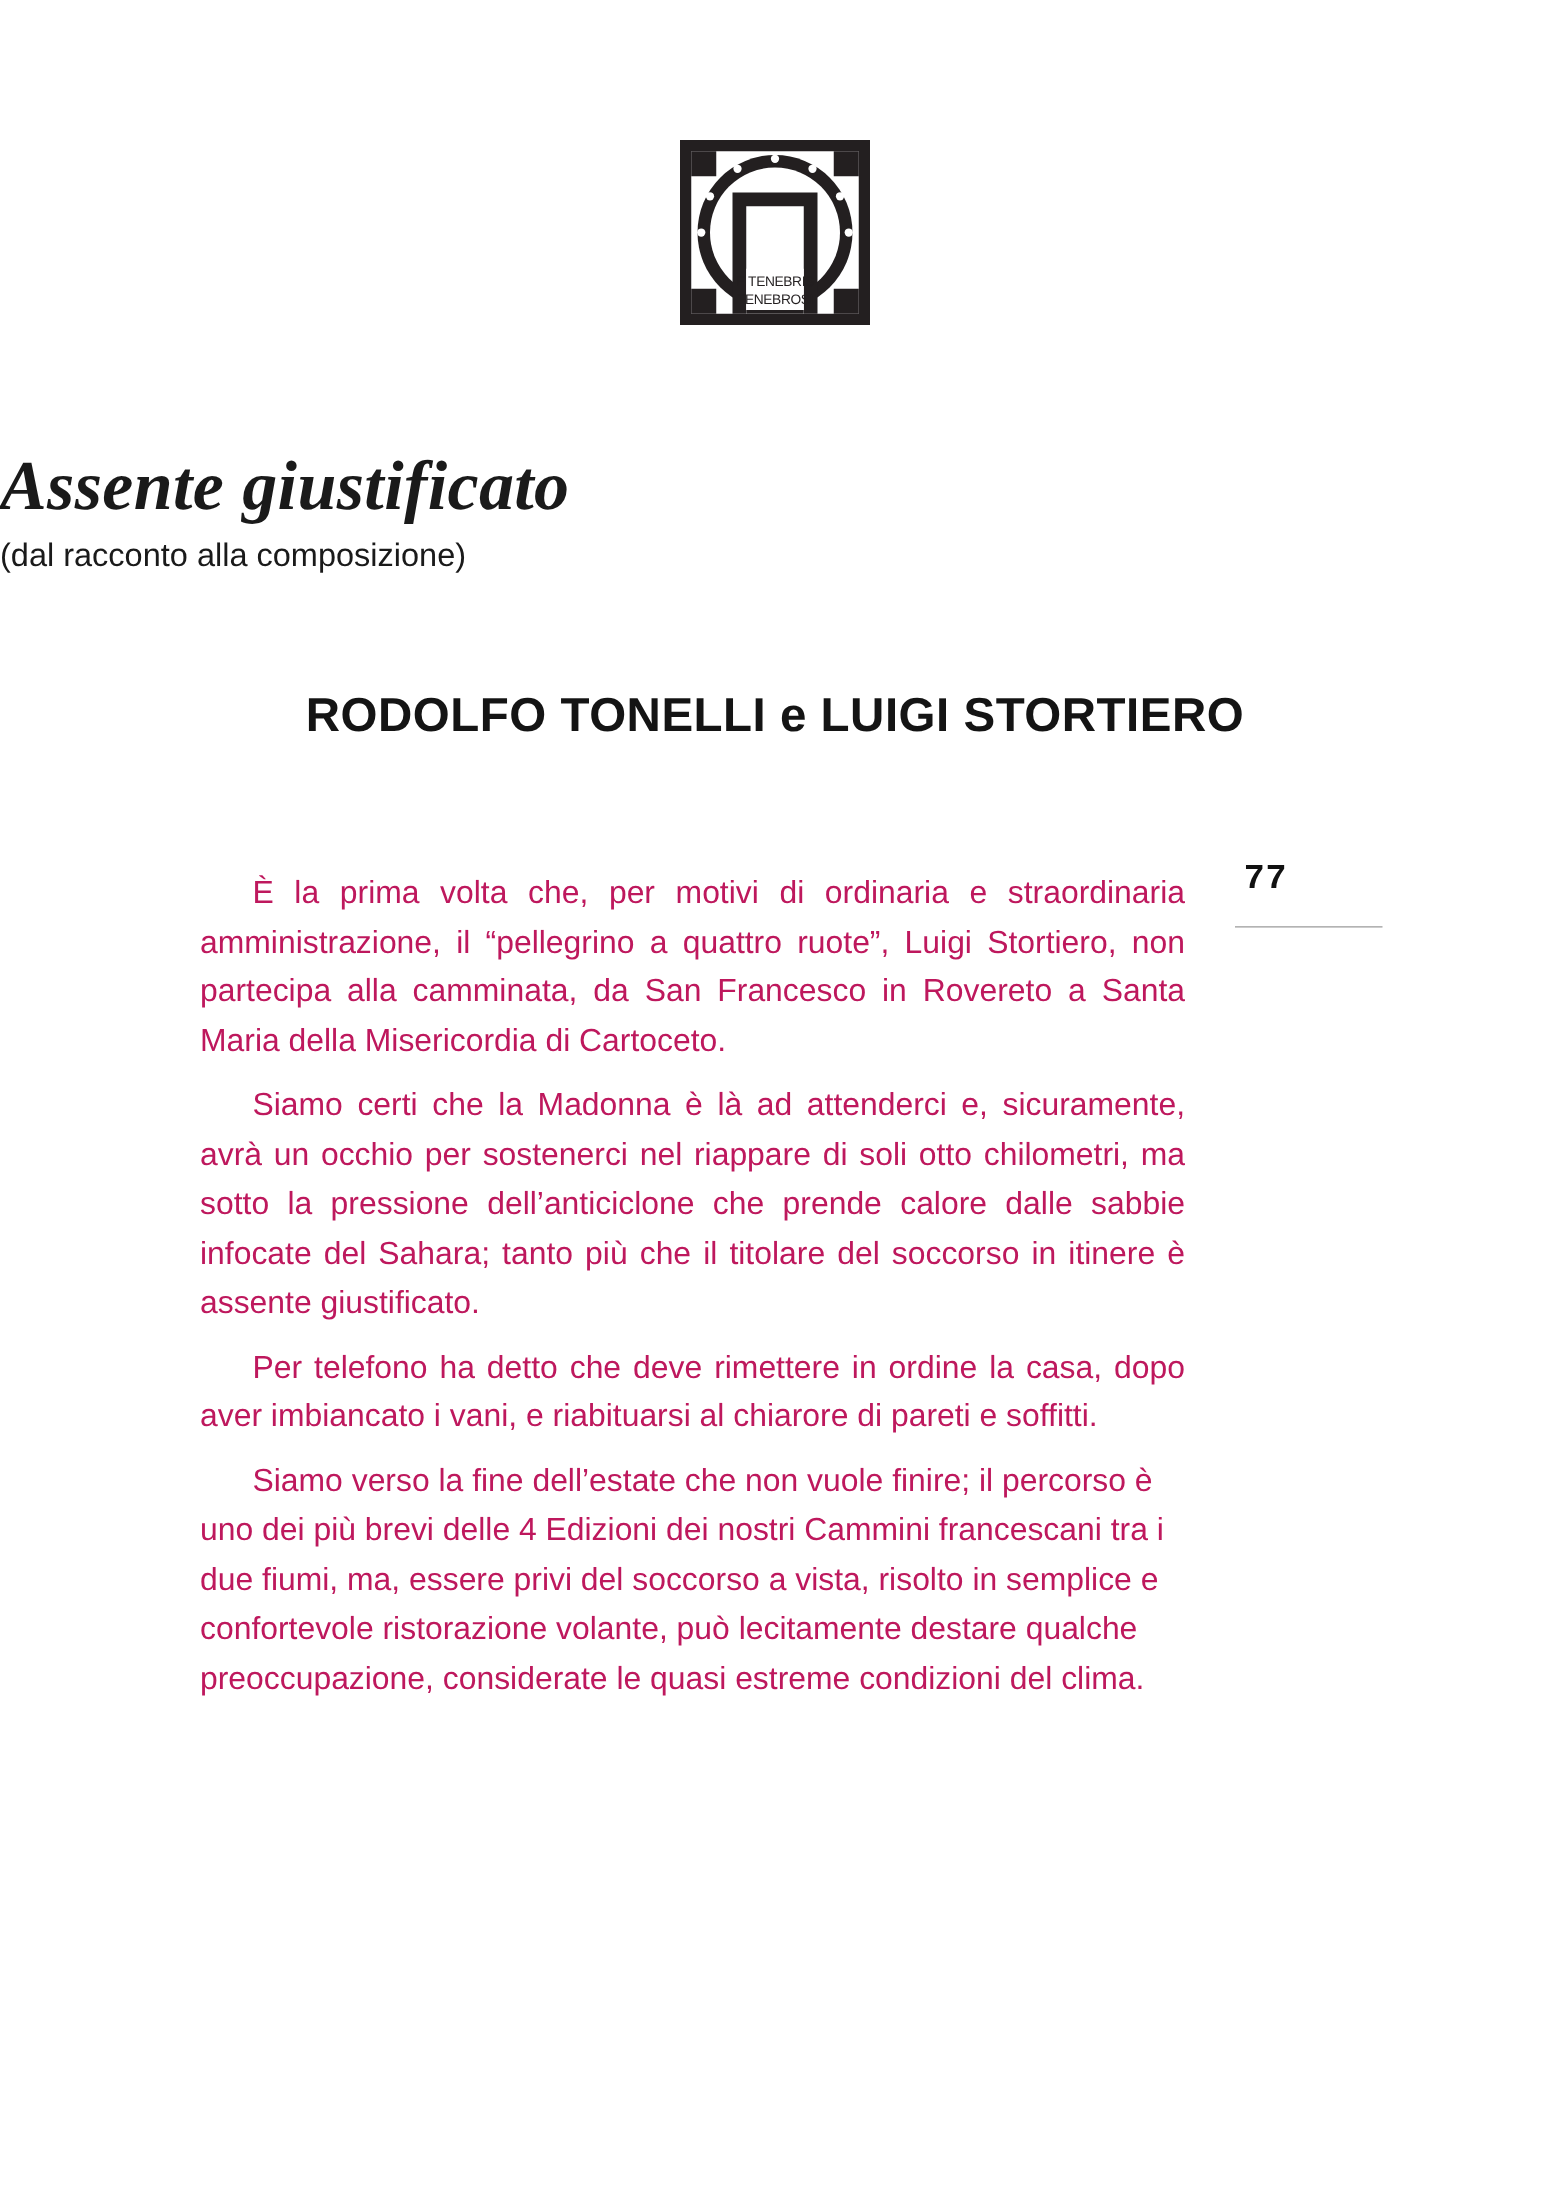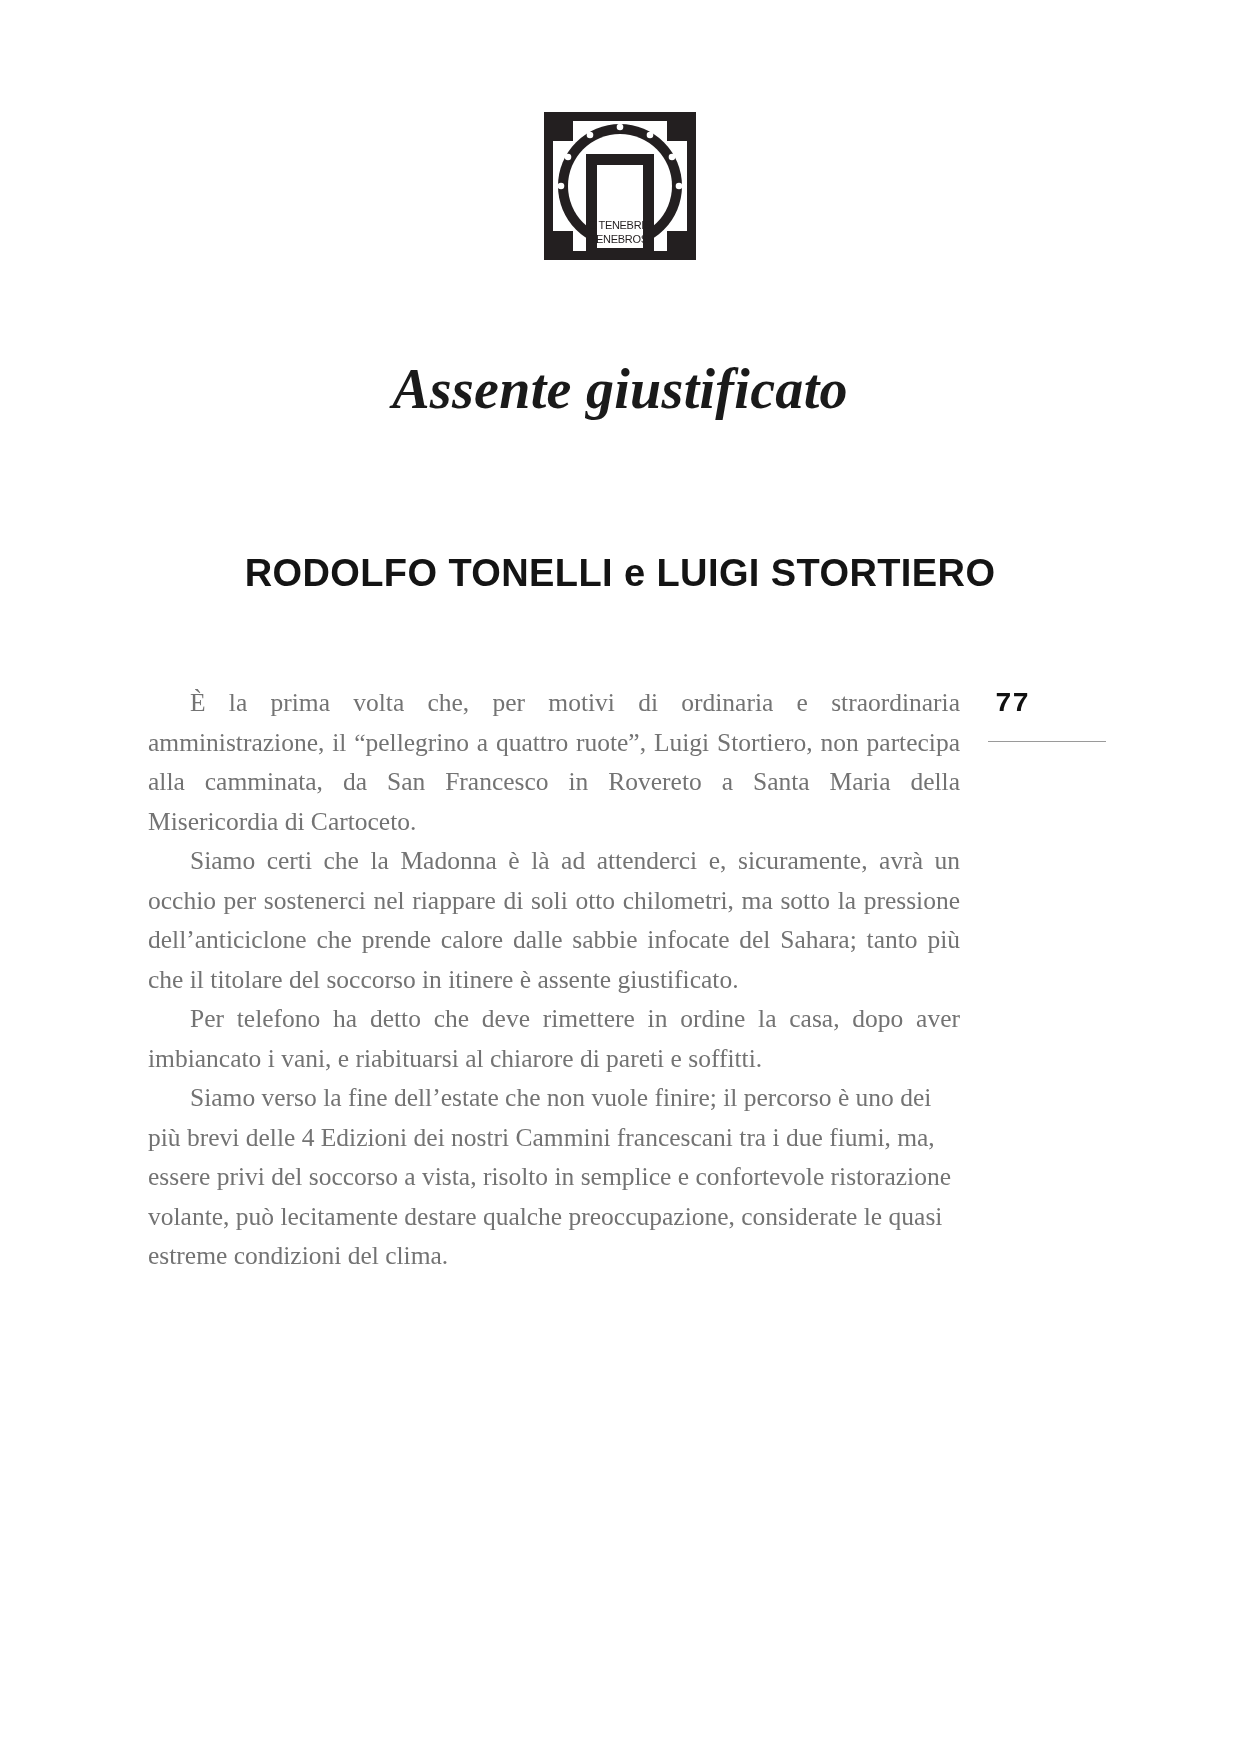--- a/index.html
+++ b/index.html
@@ -37,21 +37,20 @@
     height: 148px;
     display: block;
   }
 
   
   .title-block {
     position: absolute;
     left: 0;
     right: 0;
     top: 360px;
-    text-align: center;
   }
   .doc-title {
     font-family: "Liberation Serif", "DejaVu Serif", serif;
     font-weight: bold;
     font-style: italic;
     font-size: 56px;
     line-height: 1.05;
     letter-spacing: 0.3px;
     margin: 0;
     color: #1a1a1a;
@@ -98,27 +97,27 @@
   }
 
   
   .body-col {
     position: absolute;
     left: 148px;
     top: 683px;
     width: 812px;
   }
   .body-col p {
-    margin: 0;
+    margin: 12px;
     text-align: justify;
     text-indent: 42px;
-    font-family: Liberation Serif, serif;
+    font-family: Liberation Sans, sans-serif;
     font-size: 25.5px;
     line-height: 39.5px;
-    color: #737373;
+    color: #be185d;
     hyphens: manual;
   }
   .body-col p:last-child {
     text-align: left;
   }
 </style>
 </head>
 <body>
 
 <div class="page">
@@ -154,20 +153,21 @@
       <rect x="53" y="103" width="46" height="36" fill="#ffffff"></rect>
       <text x="76" y="117" text-anchor="middle" font-family="'Liberation Sans', sans-serif" font-size="11" letter-spacing="-0.3" fill="#231f20">E TENEBRIS</text>
       <text x="76" y="131" text-anchor="middle" font-family="'Liberation Sans', sans-serif" font-size="11" letter-spacing="-0.3" fill="#231f20">TENEBROSI</text>
 
       <rect x="53" y="136" width="46" height="3" fill="#231f20"></rect>
     </svg>
   </div>
 
   <div class="title-block">
     <h1 class="doc-title">Assente giustificato</h1>
+    <p class="doc-subtitle">(dal racconto alla composizione)</p>
   </div>
 
   <div class="authors">RODOLFO TONELLI e LUIGI STORTIERO</div>
 
   <div class="folio">77</div>
   <div class="folio-rule"></div>
 
   <div class="body-col">
     <p>È la prima volta che, per motivi di ordinaria e straordinaria amministrazione, il “pellegrino a quattro ruote”, Luigi Stortiero, non partecipa alla camminata, da San Francesco in Rovereto a Santa Maria della Misericordia di Cartoceto.</p>
     <p>Siamo certi che la Madonna è là ad attenderci e, sicuramente, avrà un occhio per sostenerci nel riappare di soli otto chilometri, ma sotto la pressione dell’anticiclone che prende calore dalle sabbie infocate del Sahara; tanto più che il titolare del soccorso in itinere è assente giustificato.</p>

